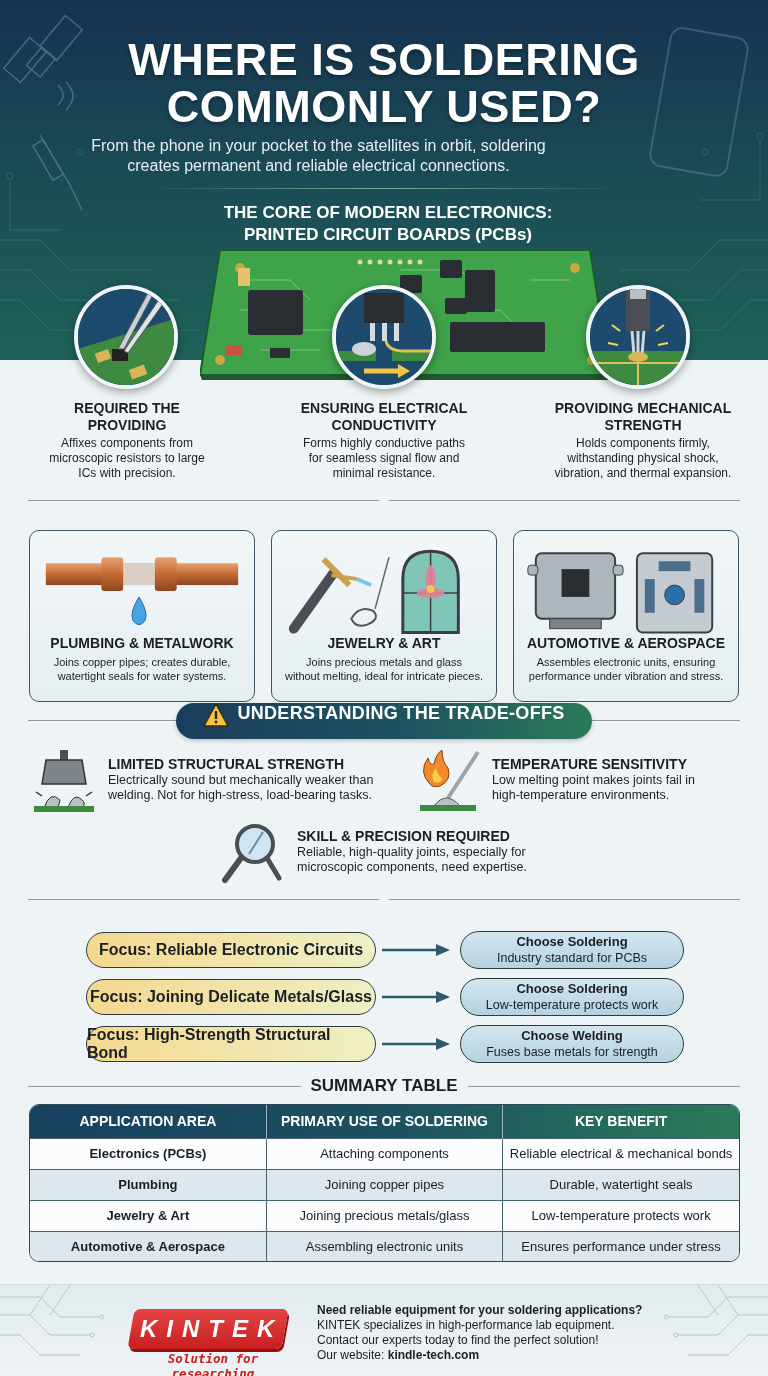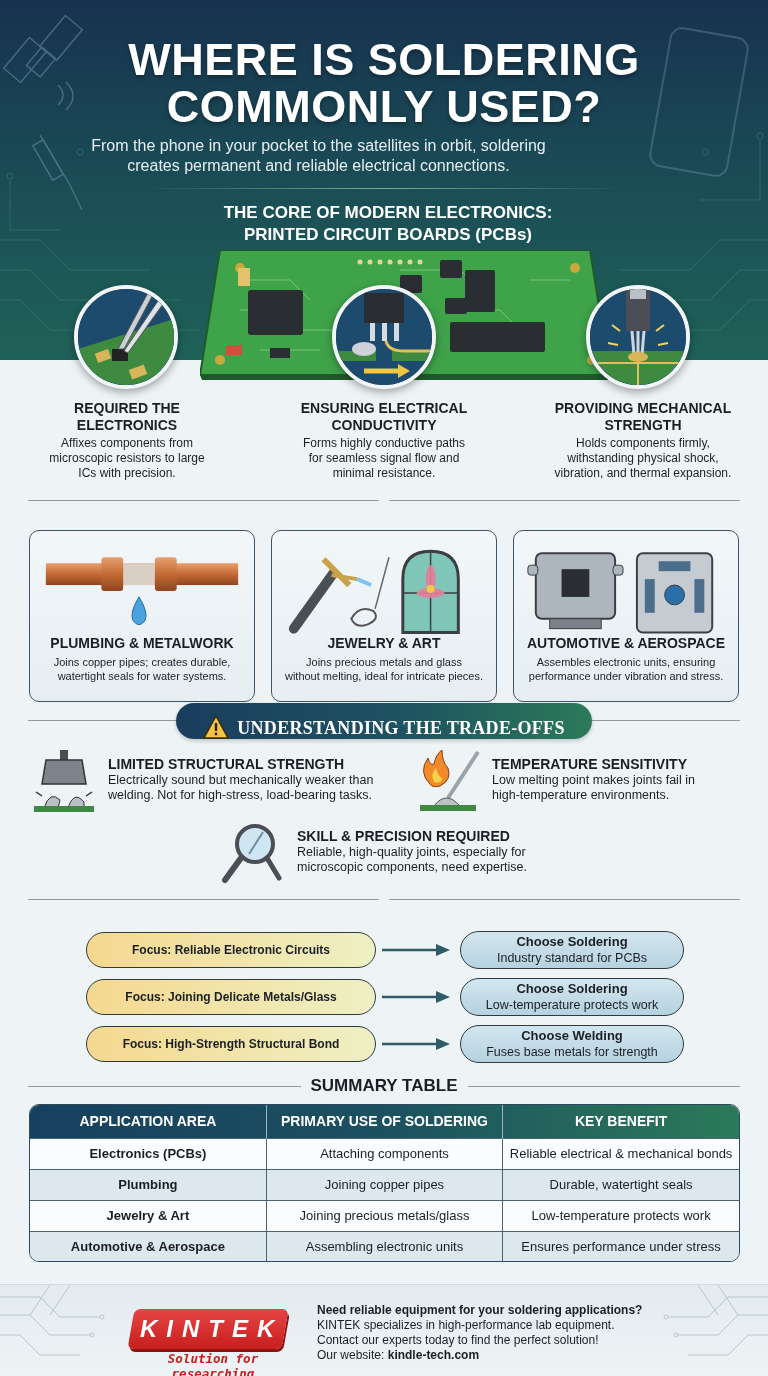--- a/index.html
+++ b/index.html
@@ -60,38 +60,37 @@
     text-align: center;
   }
   .app-card .art { position: absolute; left: 0; top: 8px; width: 100%; height: 100px; }
   .app-card h4 { position: absolute; top: 104px; width: 100%; font-size: 14px; font-weight: 700; }
   .app-card p { position: absolute; top: 124px; width: 100%; font-size: 11px; line-height: 14px; }
   .a1 { left: 29px; } .a2 { left: 271px; } .a3 { left: 513px; }
 
   .tradeoff-pill {
     position: absolute; left: 176px; top: 703px; width: 416px; height: 36px; border-radius: 18px;
     background: linear-gradient(90deg, #1a3d5e, #1e5361 55%, #2b7a59);
-    display: flex; align-items: flex-end; justify-content: center; gap: 8px;
+    display: flex; align-items: flex-start; justify-content: center; gap: 8px;
     box-shadow: 0 2px 4px rgba(0,0,0,0.2);
-    font-family: Liberation Serif, serif;
   }
   .tradeoff-pill .label { color: #fff; font-weight: 700; font-size: 18px; letter-spacing: 0.3px; }
   .tradeoff-line { position: absolute; top: 720px; height: 1px; background: #8e9aa2; }
 
   .trade { position: absolute; }
   .trade h4 { font-size: 14px; font-weight: 700; line-height: 17px; }
   .trade p { font-size: 12.5px; line-height: 15px; }
   .trade .ico { position: absolute; left: -80px; top: -6px; width: 72px; height: 66px; }
 
   .flow-left {
     position: absolute; left: 86px; width: 290px; height: 36px; border-radius: 18px;
     border: 1.5px solid #2e3a40;
     background: linear-gradient(90deg, #f5d88f, #eef0c4);
     display: flex; align-items: center; justify-content: center;
-    font-weight: 700; font-size: 12px; color: #1b1f24;
+    font-weight: 700; font-size: 16px; color: #1b1f24;
   }
   .flow-arrow { position: absolute; left: 382px; width: 68px; height: 14px; }
   .flow-right {
     position: absolute; left: 460px; width: 224px; height: 38px; border-radius: 19px;
     border: 1.5px solid #2e3a40;
     background: linear-gradient(180deg, #d3e6ef, #b5d2e0);
     text-align: center; padding-top: 2px;
   }
   .flow-right .t { font-weight: 700; font-size: 13px; line-height: 16px; }
   .flow-right .s { font-size: 12.5px; line-height: 16px; }
@@ -252,21 +251,21 @@
     <g stroke="#f2d55a" stroke-width="2">
         <path d="M22 36 L30 42"></path>
         <path d="M74 36 L66 42"></path>
         <path d="M18 54 L28 56"></path>
         <path d="M78 54 L68 56"></path>
       </g>
   </svg>
 </div>
 
 <div class="feature f1">
-  <h3><span>REQUIRED THE</span><br><span>ELECTRONICS</span></h3>
+  <h3><span>REQUIRED THE</span><br><span>PROVIDING</span></h3>
   <p><span>Affixes components from</span><br><span>microscopic resistors to large</span><br><span>ICs with precision.</span></p>
 </div>
 <div class="feature f2">
   <h3><span>ENSURING ELECTRICAL</span><br><span>CONDUCTIVITY</span></h3>
   <p><span>Forms highly conductive paths</span><br><span>for seamless signal flow and</span><br><span>minimal resistance.</span></p>
 </div>
 <div class="feature f3">
   <h3><span>PROVIDING MECHANICAL</span><br><span>STRENGTH</span></h3>
   <p><span>Holds components firmly,</span><br><span>withstanding physical shock,</span><br><span>vibration, and thermal expansion.</span></p>
 </div>

